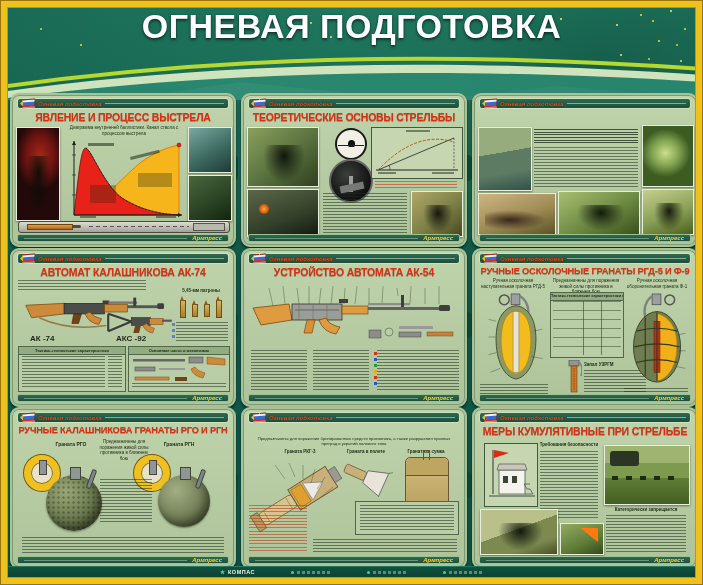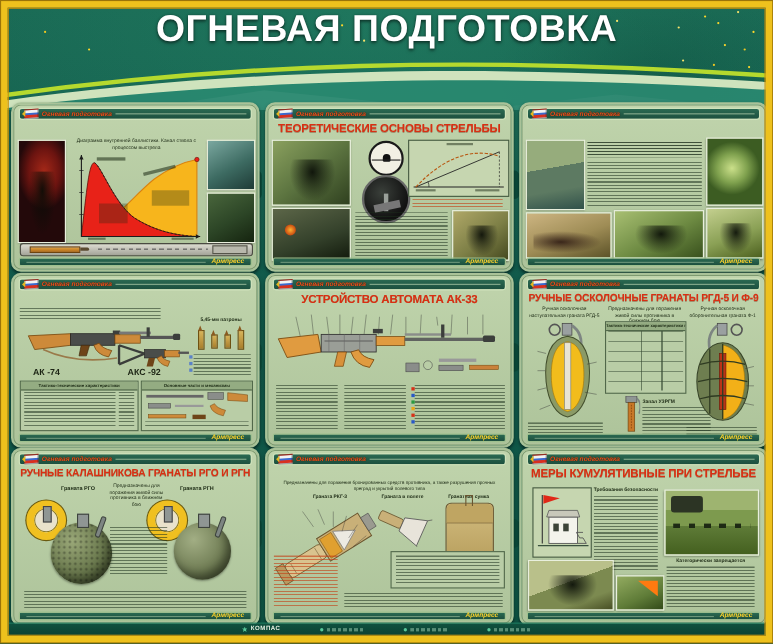--- a/index.html
+++ b/index.html
@@ -136,20 +136,21 @@
   <div class="tab" style="left:463px;top:155px"></div>
   <div class="tab" style="left:463px;top:312px"></div>
   <div class="tab" style="left:463px;top:472px"></div>
 
   <div class="panel r1 c1">
     <div class="p-head">
       <span class="flag"></span>
       <span class="p-head-label">Огневая подготовка</span>
       <span class="p-head-line"></span>
     </div>
+    <div class="p-title">ЯВЛЕНИЕ И ПРОЦЕСС ВЫСТРЕЛА</div>
     <div class="abs tiny" style="left:56px;top:30px;width:112px;">Диаграмма внутренней баллистики. Канал ствола с процессом выстрела</div>
     <div class="photo ph-maroon" style="left:4px;top:32px;width:42px;height:92px;"></div>
     <div class="photo ph-teal" style="left:176px;top:32px;width:42px;height:44px;"></div>
     <div class="photo ph-dgreen" style="left:176px;top:80px;width:42px;height:44px;"></div>
     <svg class="abs" style="left:48px;top:42px;" width="126" height="82" viewBox="0 0 126 82">
       <path d="M14,78 C40,70 60,42 80,26 C95,15 108,10 119,8 L119,78 Z" fill="#f7b51c" stroke="#d9820f" stroke-width="1"></path>
       <path d="M14,78 C19,34 21,10 26,11 C32,14 44,48 62,61 C84,75 104,77 118,78 Z" fill="#e82218" stroke="#5c0f08" stroke-width="0.7"></path>
       <path d="M26,11 C32,14 44,48 62,61 C84,75 104,77 118,78" fill="none" stroke="#1c1c1c" stroke-width="0.8" stroke-dasharray="2 1.5"></path>
       <line x1="14" y1="4" x2="14" y2="78" stroke="#1c1c1c" stroke-width="1"></line>
       <line x1="14" y1="78" x2="122" y2="78" stroke="#1c1c1c" stroke-width="1"></line>
@@ -228,20 +229,21 @@
         <span class="p-pub">Армпресс</span>
       </div>
   </div>
 
   <div class="panel r2 c1">
     <div class="p-head">
       <span class="flag"></span>
       <span class="p-head-label">Огневая подготовка</span>
       <span class="p-head-line"></span>
     </div>
+    <div class="p-title">АВТОМАТ КАЛАШНИКОВА АК-74</div>
     <div class="abs greek" style="left:6px;top:30px;width:128px;height:10px;"></div>
     <svg class="abs" style="left:8px;top:42px;" width="144" height="40" viewBox="0 0 150 40">
       <polygon points="6,13 46,11 46,22 12,26" fill="#cd8a3a" stroke="#7a4a10" stroke-width="0.8"></polygon>
       <rect x="46" y="11" width="42" height="11" fill="#4a4d4a" stroke="#222" stroke-width="0.7"></rect>
       <rect x="86" y="8" width="7" height="4" fill="#3c3f3c"></rect>
       <rect x="88" y="12" width="24" height="8" fill="#cd8a3a" stroke="#7a4a10" stroke-width="0.7"></rect>
       <rect x="92" y="9" width="30" height="2.5" fill="#777"></rect>
       <rect x="112" y="13" width="34" height="3" fill="#555"></rect>
       <rect x="118" y="5" width="3" height="9" fill="#3c3f3c"></rect>
       <rect x="143" y="11" width="7" height="6" rx="1.5" fill="#3c3f3c"></rect>
@@ -292,21 +294,21 @@
         <span class="p-pub">Армпресс</span>
       </div>
   </div>
 
   <div class="panel r2 c2">
     <div class="p-head">
       <span class="flag"></span>
       <span class="p-head-label">Огневая подготовка</span>
       <span class="p-head-line"></span>
     </div>
-    <div class="p-title">УСТРОЙСТВО АВТОМАТА АК-33</div>
+    <div class="p-title">УСТРОЙСТВО АВТОМАТА АК-54</div>
     <svg class="abs" style="left:6px;top:30px;" width="210" height="66" viewBox="0 0 210 66">
       <g stroke="#2a2a2a" stroke-width="0.35">
         <line x1="20" y1="8" x2="24" y2="26"></line>
           <line x1="34" y1="6" x2="36" y2="24"></line>
           <line x1="48" y1="8" x2="50" y2="24"></line>
         <line x1="60" y1="6" x2="60" y2="24"></line>
           <line x1="72" y1="8" x2="70" y2="26"></line>
           <line x1="84" y1="6" x2="82" y2="24"></line>
         <line x1="96" y1="8" x2="95" y2="24"></line>
           <line x1="108" y1="6" x2="106" y2="24"></line>

